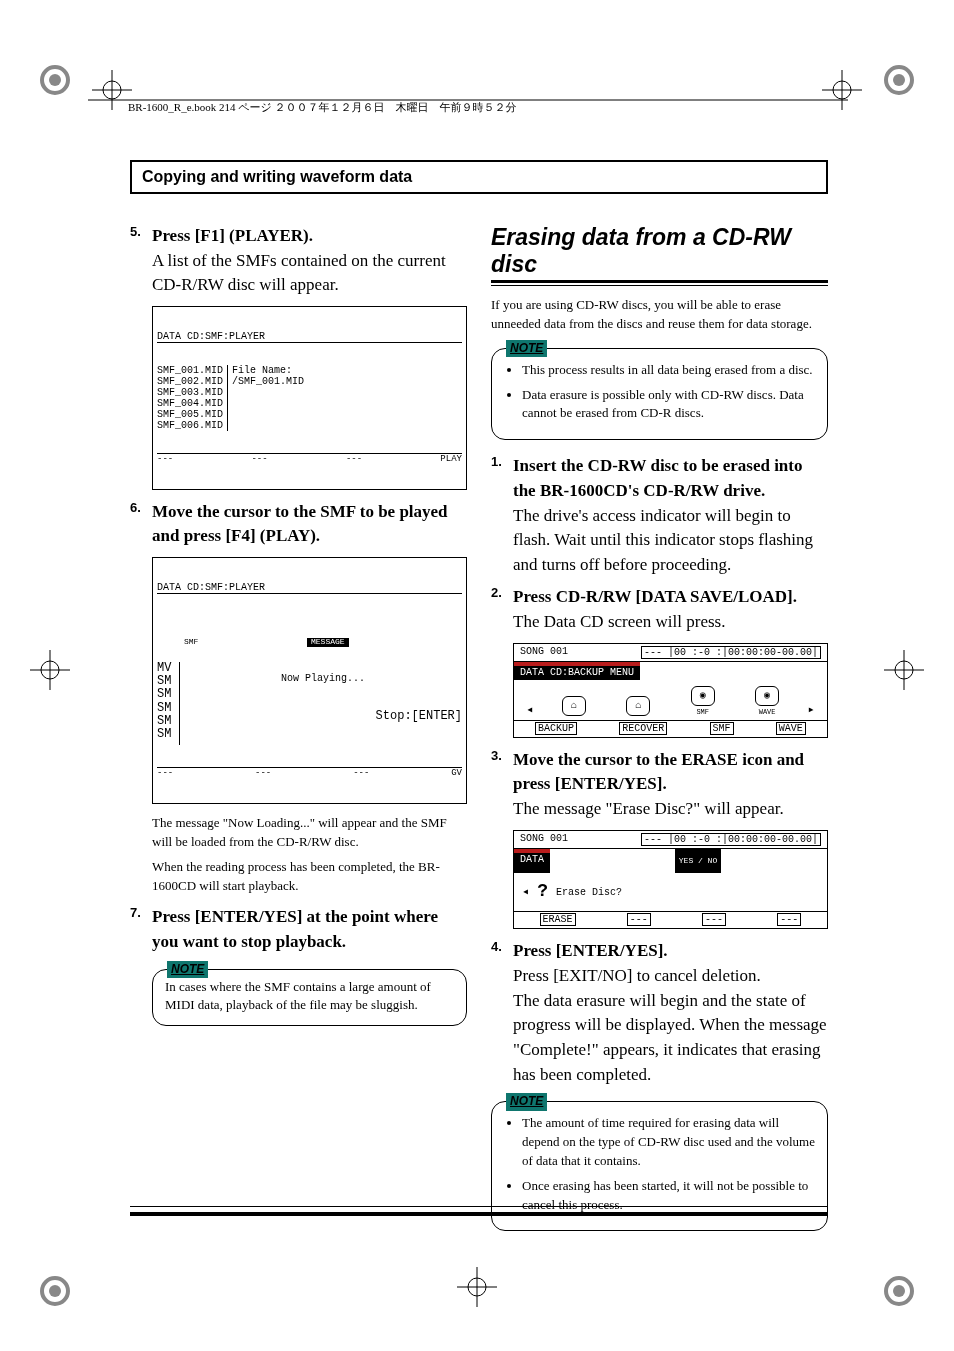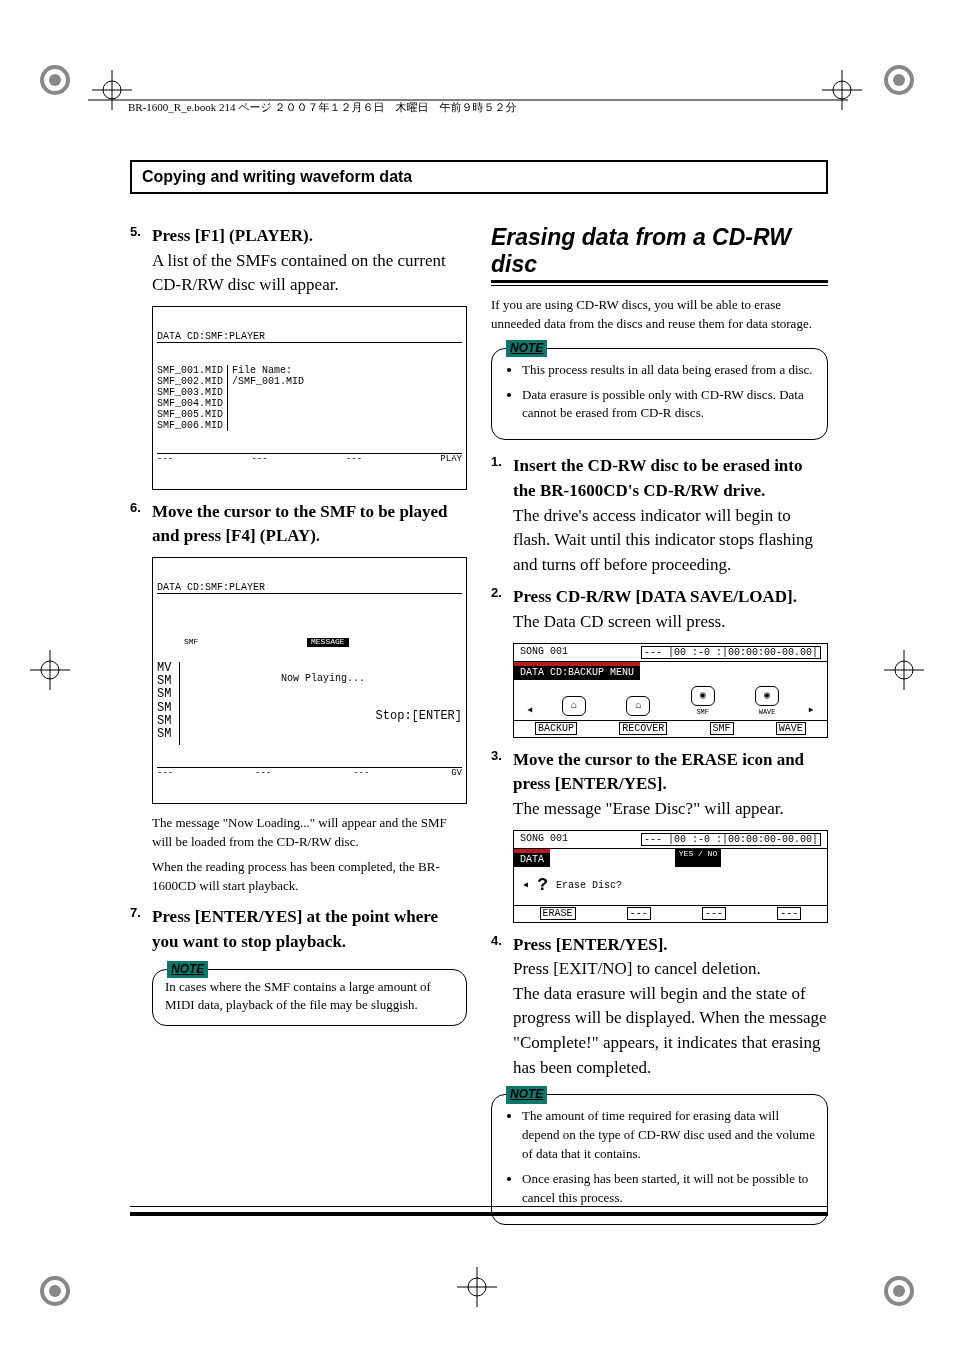--- a/index.html
+++ b/index.html
@@ -444,21 +444,21 @@
       </ol>
 
       <div class="screen-box">
         <div class="screen-top">
           <span>SONG 001</span>
           <span style="border:1px solid #000;padding:0 2px;">--- |00 :-0 :|00:00:00-00.00|</span>
         </div>
         <div class="screen-title-wrap" style="display:flex;">
           <span class="screen-title">DATA</span>
           <span style="flex:1;"></span>
-          <span style="background:#000;color:#fff;font-size:8px;padding:1px 4px;margin-left:19px;">YES / NO</span>
+          <span style="background:#000;color:#fff;font-size:8px;padding:8px 4px;margin-left:19px;">YES / NO</span>
           <span style="flex:1;"></span>
         </div>
         <div class="erase-body">
           <span style="font-size:12px;">◂</span>
           <span style="font-size:18px;font-weight:bold;">?</span>
           <span>Erase Disc?</span>
         </div>
         <div class="screen-btns">
           <span>ERASE</span>
           <span>---</span>

